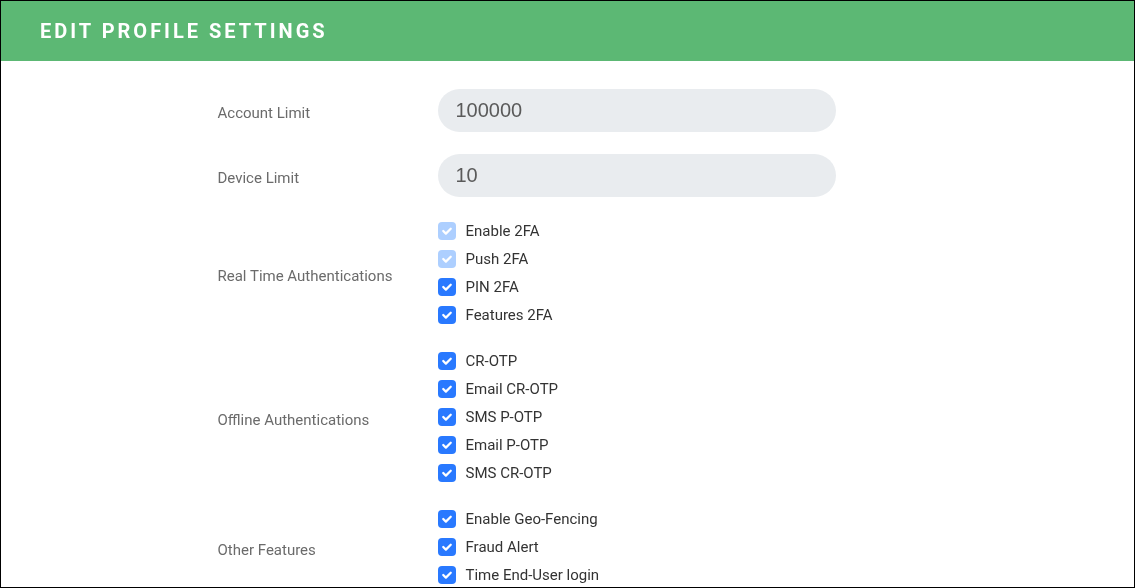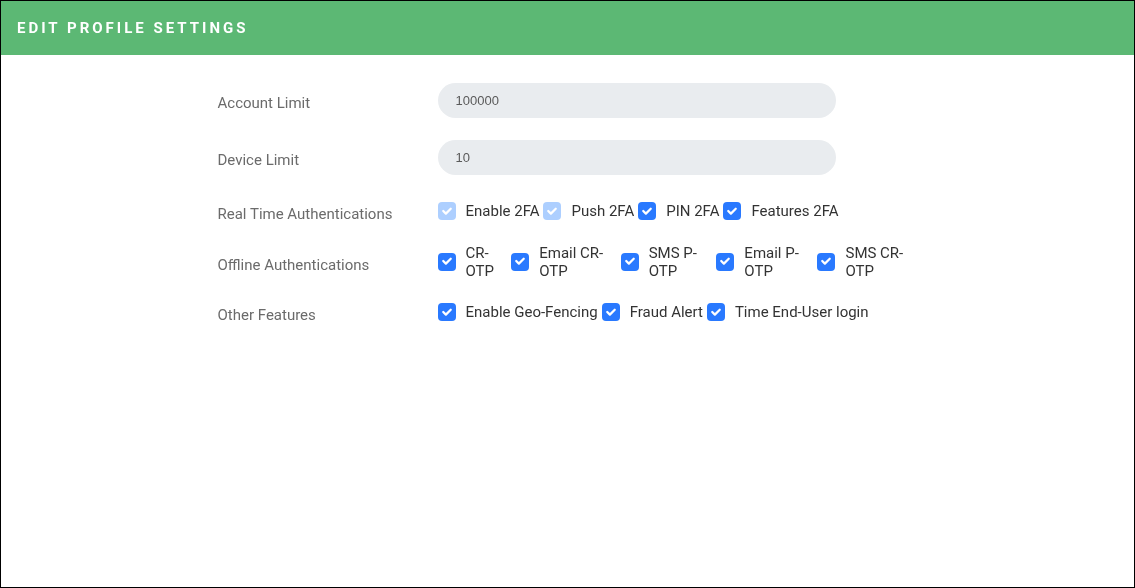--- a/index.html
+++ b/index.html
@@ -6,24 +6,24 @@
     body {
       font-family: -apple-system, BlinkMacSystemFont, 'Segoe UI', Roboto, Arial, sans-serif;
       background: #fff;
       border: 1px solid #000;
       width: 1135px;
       height: 588px;
       overflow: hidden;
     }
     .header {
       background: #5cb874;
-      padding: 18px 16px;
+      padding: 18px 39px;
       color: #fff;
       font-weight: 700;
-      font-size: 15px;
+      font-size: 20px;
       letter-spacing: 3px;
     }
     .content {
       padding: 28px 0 0 0;
       display: flex;
       flex-direction: column;
       align-items: center;
     }
     .form-row {
       display: flex;
@@ -41,26 +41,26 @@
     .form-value {
       flex: 1;
     }
     .text-input {
       width: 398px;
       padding: 10px 18px;
       border: none;
       border-radius: 24px;
       background: #e9ecef;
       color: #5a5a5a;
-      font-size: 13px;
+      font-size: 20px;
       outline: none;
     }
     .checkbox-group {
       display: flex;
-      flex-direction: row;
+      flex-direction: column;
       gap: 4px;
     }
     .checkbox-row {
       display: flex;
       align-items: center;
       gap: 10px;
       height: 24px;
     }
     .checkbox {
       width: 18px;

